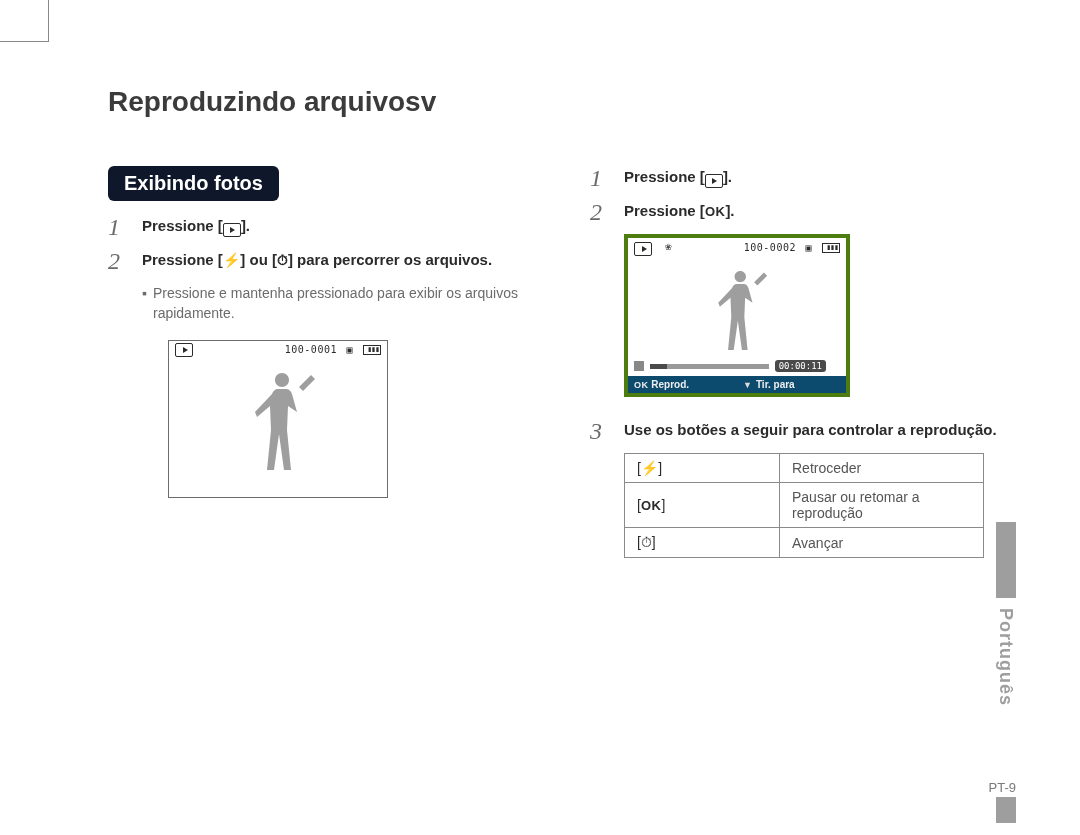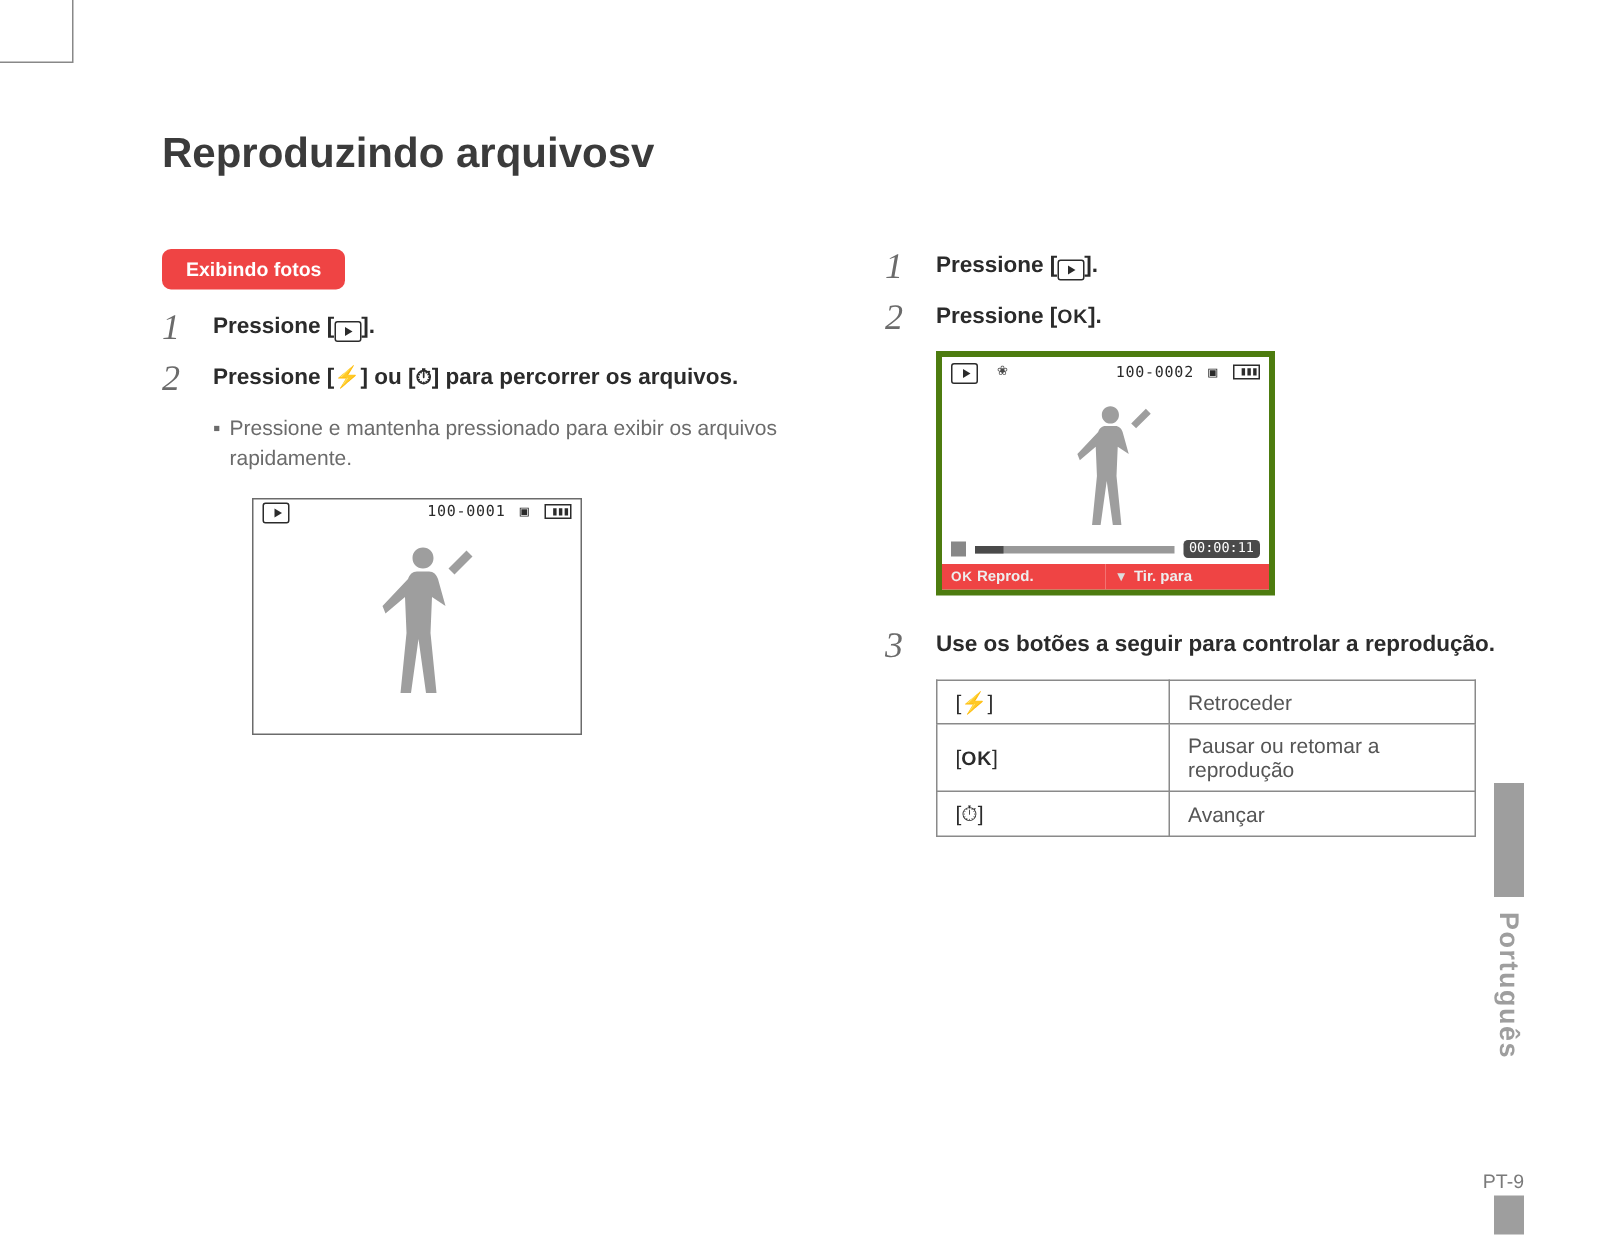--- a/index.html
+++ b/index.html
@@ -45,23 +45,23 @@
   .cols {
     display: flex;
     gap: 56px;
   }
   .col {
     flex: 1;
     min-width: 0;
   }
   .pill {
     display: inline-block;
-    background: #ef4444;
+    background: #0f172a;
     color: #fff;
-    font-size: 13px;
+    font-size: 20px;
     font-weight: 600;
     padding: 6px 16px;
     border-radius: 6px;
     margin-bottom: 14px;
   }
   .step {
     display: flex;
     gap: 12px;
     margin-bottom: 10px;
   }
@@ -110,21 +110,21 @@
     height: 138px;
     position: relative;
   }
   .lcd-bottom {
     display: flex;
     font-size: 10px;
     border-top: 0;
   }
   .lcd-bottom > div {
     flex: 1;
-    background: #ef4444;
+    background: #0c4a6e;
     color: #eee;
     padding: 3px 6px;
     font-weight: 600;
   }
   .silhouette {
     position: absolute;
     left: 50%;
     top: 8px;
     transform: translateX(-50%);
   }
@@ -150,21 +150,21 @@
   .ok-sym {
     font-family: Arial, sans-serif;
     font-weight: 700;
     font-size: 13px;
     letter-spacing: 0.5px;
   }
   .timer-row {
     position: absolute;
     bottom: 4px;
     left: 6px;
-    right: 6px;
+    right: 20px;
     display: flex;
     align-items: center;
     gap: 6px;
   }
   .timer-stop {
     width: 10px; height: 10px; background: #888;
   }
   .timer-track {
     flex: 1;
     height: 5px;

